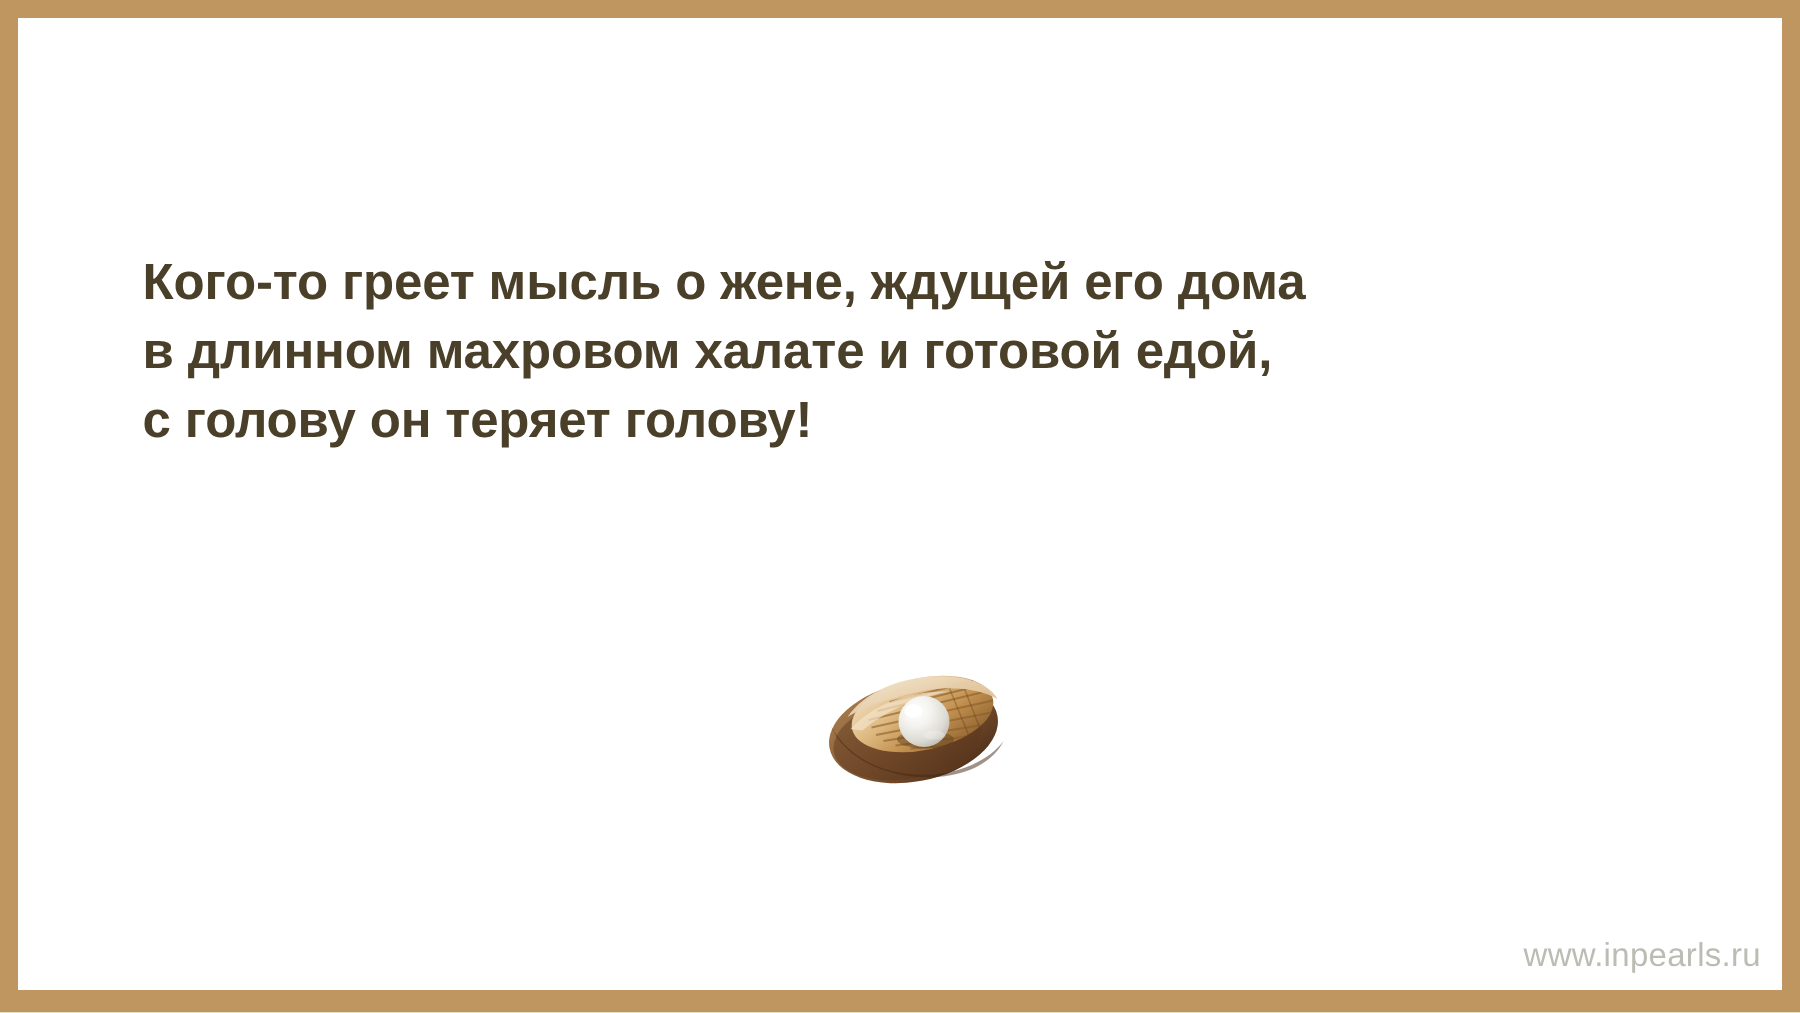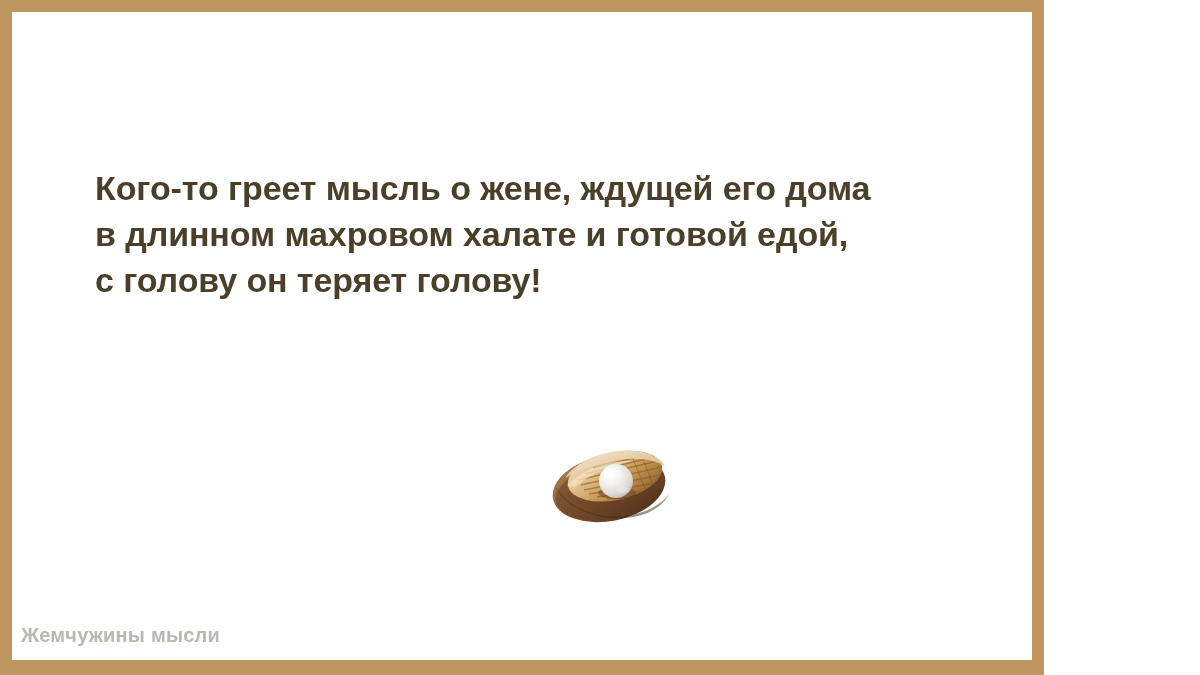--- a/index.html
+++ b/index.html
@@ -10,21 +10,21 @@
     width: 1200px;
     height: 675px;
     overflow: hidden;
     background: #ffffff;
     font-family: "Liberation Sans", sans-serif;
   }
 
   .card {
     position: relative;
     box-sizing: border-box;
-    width: 1044px;
+    width: 1200px;
     height: 675px;
     background: #bef264;
     border-top: 12px solid #bf9560;
     border-left: 12px solid #bf9560;
     border-right: 12px solid #bf9560;
     border-bottom: 15px solid #bf9560;
   }
 
   .inner {
     position: relative;
@@ -154,16 +154,16 @@
         <path d="M9 44 C18 66, 48 80, 80 78 C104 76, 118 66, 124 54 C112 70, 86 79, 60 76 C36 73, 18 61, 9 44 Z" fill="#3f2612" opacity="0.5"></path>
 
         <ellipse cx="72" cy="53" rx="19" ry="6" fill="#5a3c1d" opacity="0.45"></ellipse>
 
         <circle cx="71" cy="41" r="17" fill="url(#pearlGrad)"></circle>
         <ellipse cx="64" cy="34" rx="6" ry="4.5" fill="#ffffff" opacity="0.9"></ellipse>
         <ellipse cx="78" cy="50" rx="7" ry="3" fill="#ffffff" opacity="0.25"></ellipse>
       </svg>
     </div>
 
-    <div class="footer-left">Жемчужины мысли</div>
+    <div class="footer-right">www.inpearls.ru</div>
 
   </div>
 </div>
 
 </body></html>

